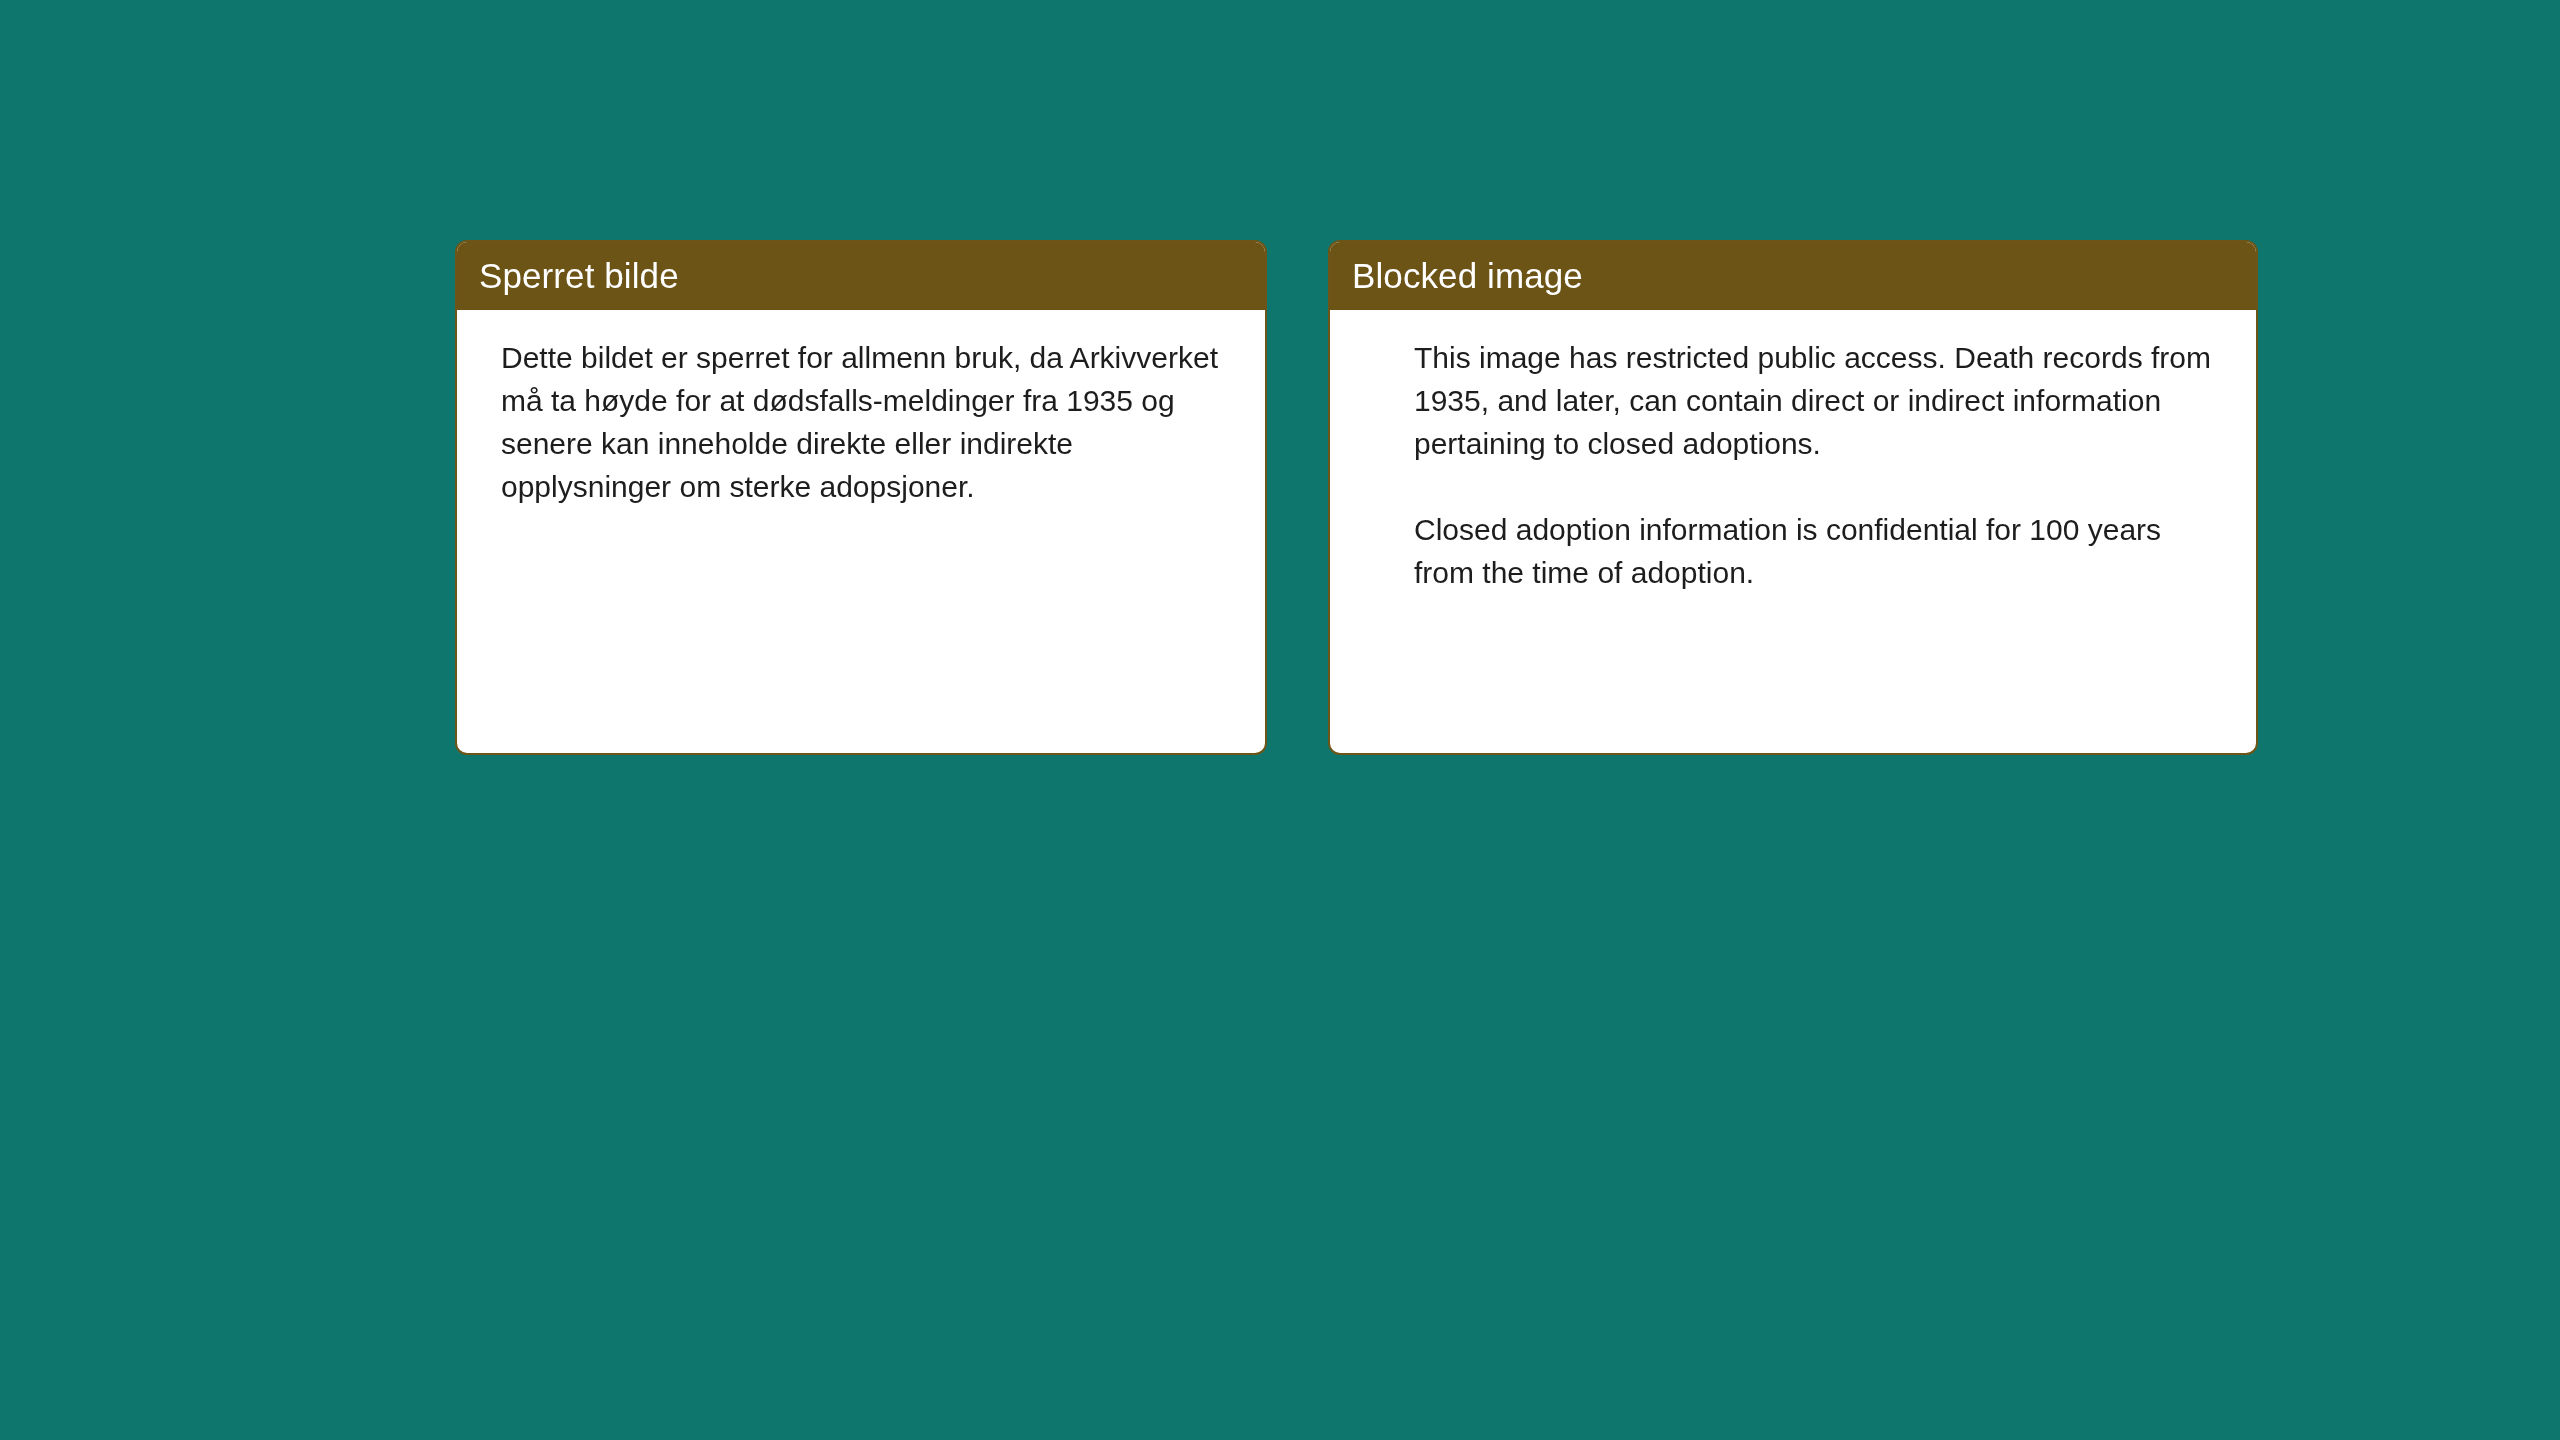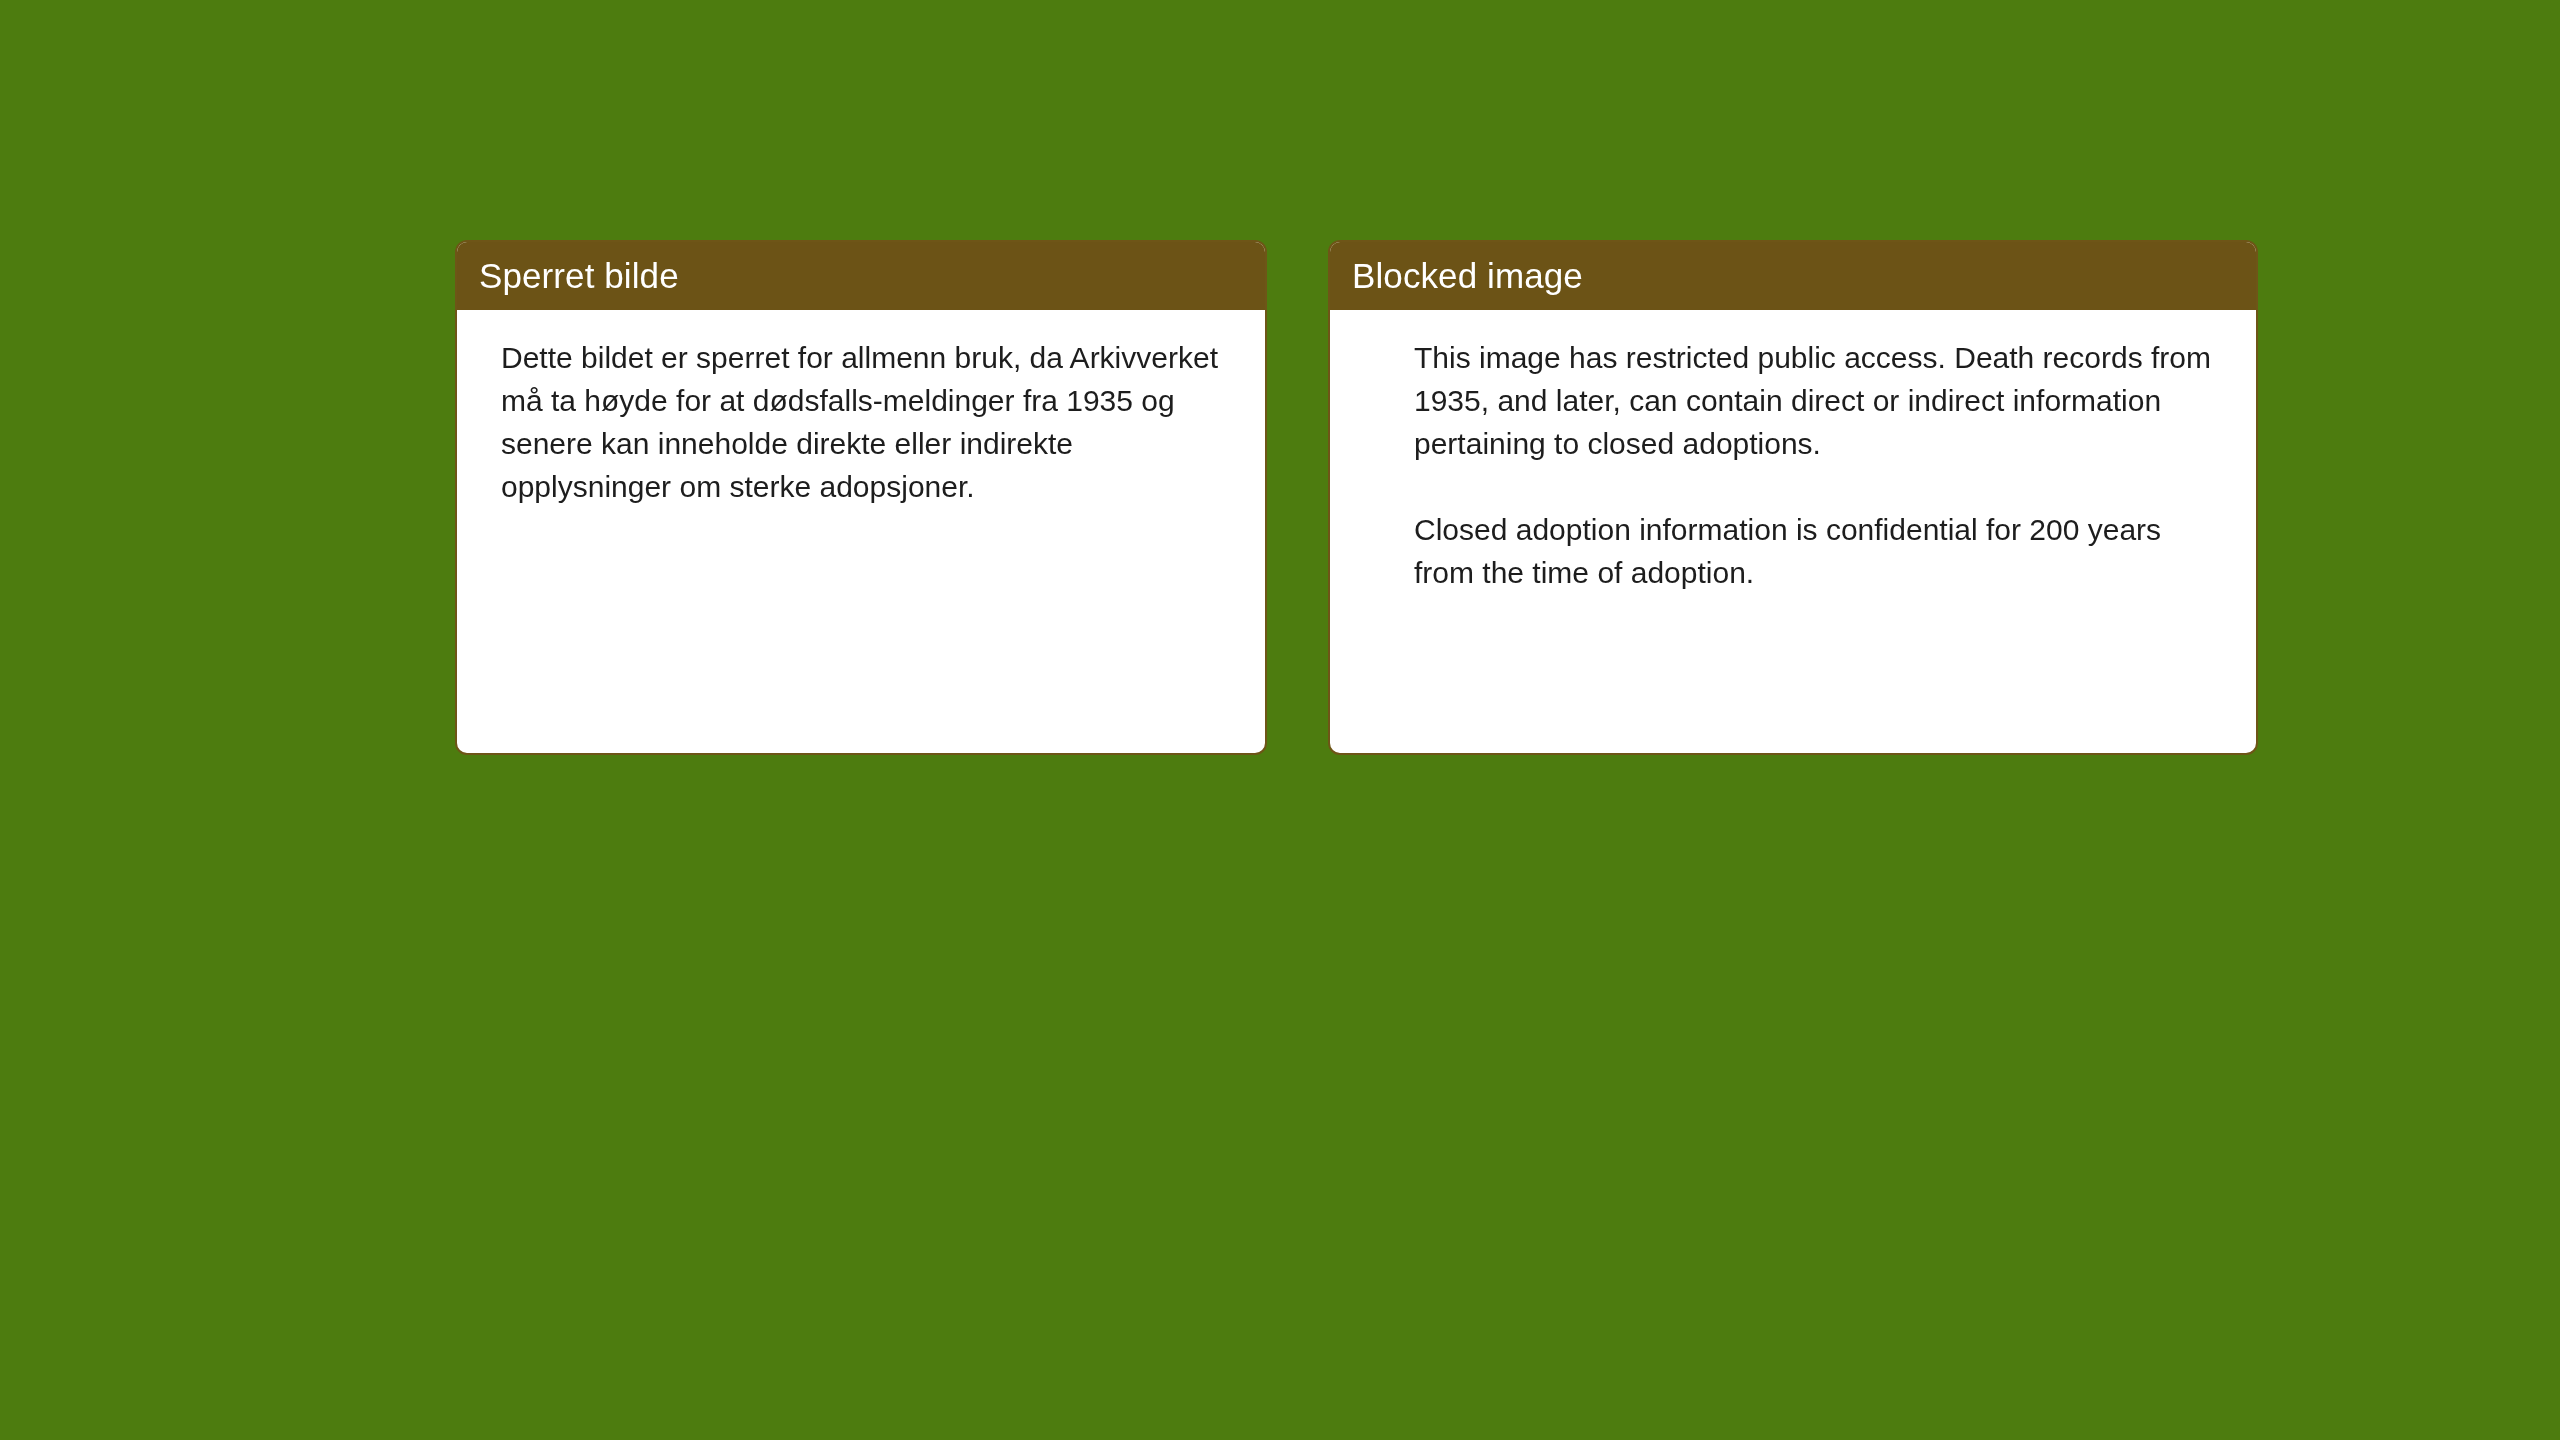--- a/index.html
+++ b/index.html
@@ -13,21 +13,21 @@
     height: 1440px;
     font-family: "Liberation Sans", sans-serif;
     -webkit-font-smoothing: antialiased;
     overflow: hidden;
   }
 
   .page {
     position: relative;
     width: 2560px;
     height: 1440px;
-    background: #4d7c0f;
+    background: #0f766e;
   }
 
   .notice-row {
     position: absolute;
     left: 455px;
     top: 240px;
     display: flex;
     flex-direction: row;
     align-items: flex-start;
     gap: 61px;
@@ -100,18 +100,18 @@
       <div class="card-header">Sperret bilde</div>
       <div class="card-body">
         <p>Dette bildet er sperret for allmenn bruk, da Arkivverket må ta høyde for at dødsfalls-meldinger fra 1935 og senere kan inneholde direkte eller indirekte opplysninger om sterke adopsjoner.</p>
       </div>
     </section>
 
     <section class="notice-card en">
       <div class="card-header">Blocked image</div>
       <div class="card-body">
         <p>This image has restricted public access. Death records from 1935, and later, can contain direct or indirect information pertaining to closed adoptions.</p>
-        <p>Closed adoption information is confidential for 200 years from the time of adoption.</p>
+        <p>Closed adoption information is confidential for 100 years from the time of adoption.</p>
       </div>
     </section>
 
   </div>
 </div>
 
 </body></html>

